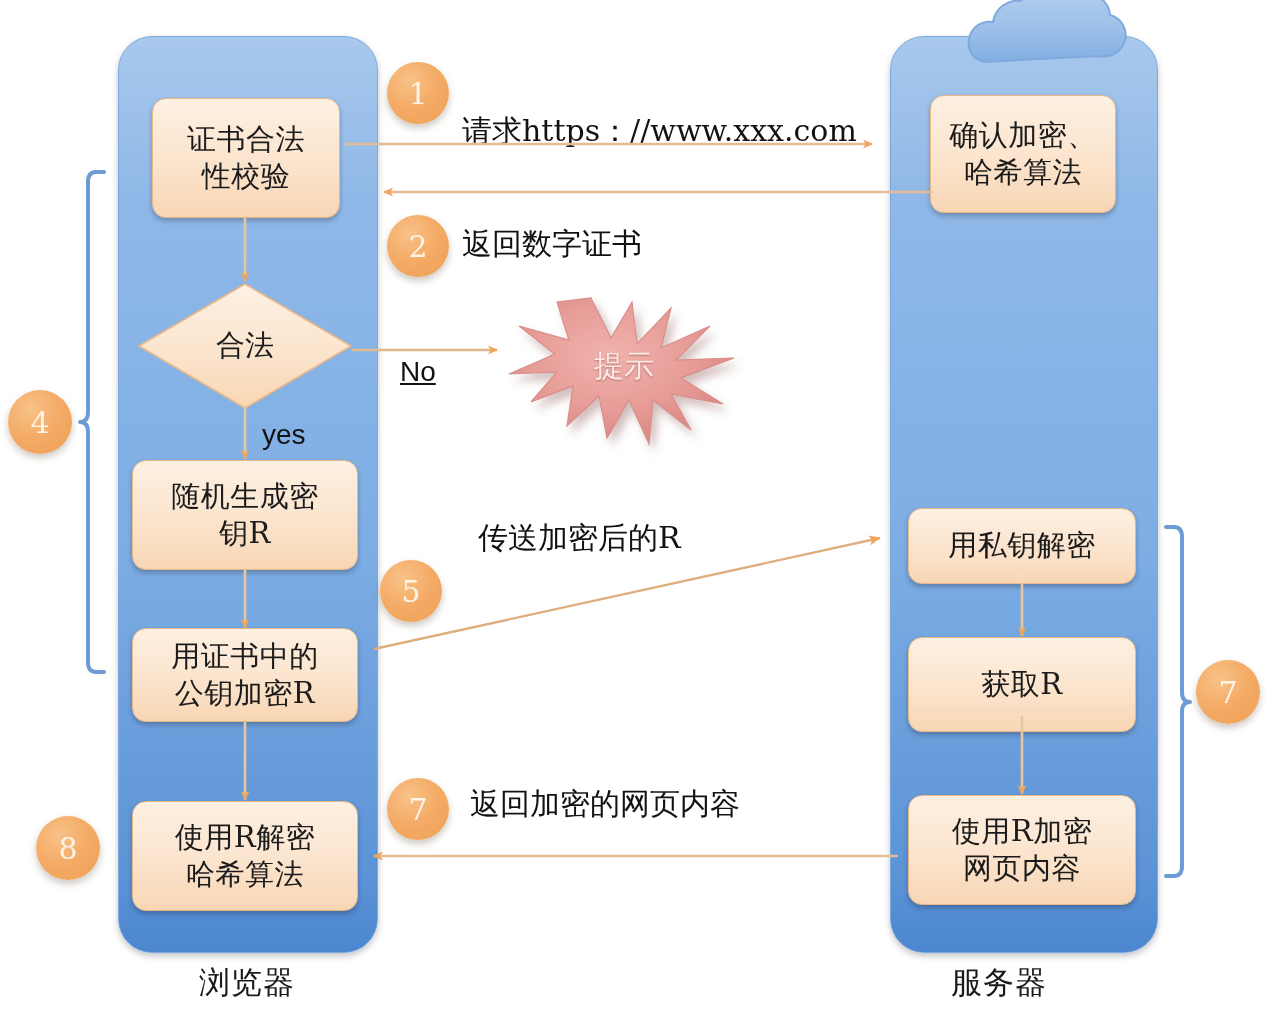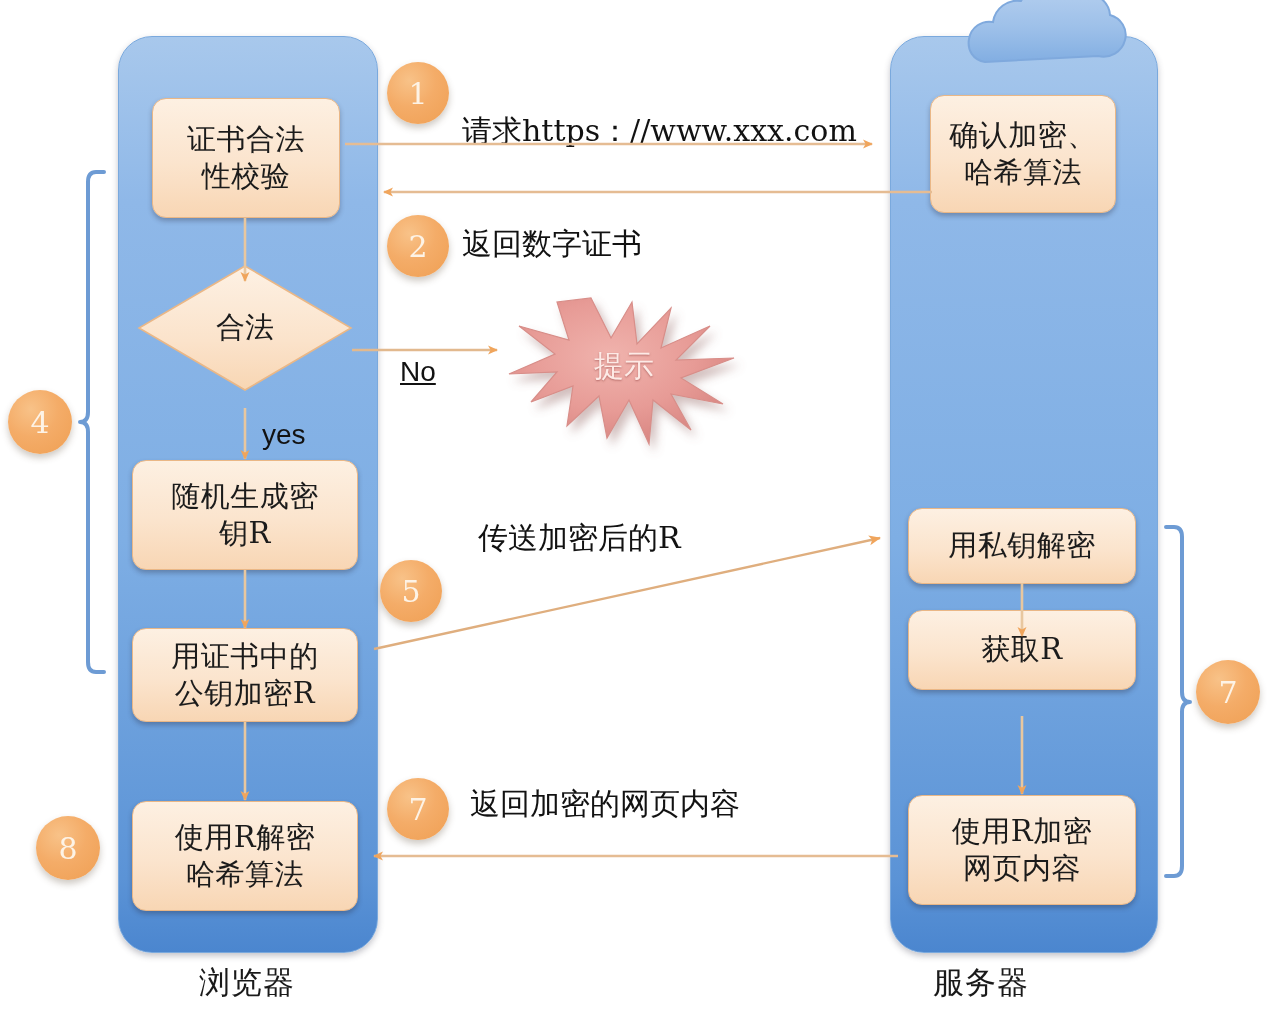--- a/index.html
+++ b/index.html
@@ -152,21 +152,21 @@
                c11,3 18,14 15,25
                c-3,12 -15,19 -27,16
                Z" fill="url(#cloudGrad)" stroke="#7fa9dd" stroke-width="2"></path>
     </g>
   </svg>
 
   <div class="lane" style="left:118px; top:36px; width:258px; height:915px;"></div>
   <div class="lane" style="left:890px; top:36px; width:266px; height:915px;"></div>
 
   <div class="lane-label" style="left:118px; top:962px; width:258px;">浏览器</div>
-  <div class="lane-label" style="left:848px; top:962px; width:266px;">服务器</div>
+  <div class="lane-label" style="left:866px; top:962px; width:266px;">服务器</div>
 
   <svg class="overlay arrow-layer" viewBox="0 0 1280 1013">
     <defs>
       <marker id="ahead" markerWidth="11" markerHeight="11" refX="9" refY="5.5" orient="auto" markerUnits="userSpaceOnUse">
         <path d="M0,1 L10,5.5 L0,10 L2.6,5.5 Z" fill="#f0a55c"></path>
       </marker>
       <marker id="aheadSm" markerWidth="13" markerHeight="13" refX="11" refY="6.5" orient="auto" markerUnits="userSpaceOnUse">
         <path d="M0,1.5 L12,6.5 L0,11.5 L3,6.5 Z" fill="#f0a55c"></path>
       </marker>
     </defs>
@@ -193,21 +193,21 @@
   <svg class="overlay brace-layer" viewBox="0 0 1280 1013">
 
     <path d="M104,172 L96,172 Q88,172 88,182 L88,412 Q88,422 80,422 Q88,422 88,432 L88,662 Q88,672 96,672 L104,672" fill="none" stroke="#6d9bd4" stroke-width="4" stroke-linecap="round" stroke-linejoin="round"></path>
 
     <path d="M1166,527 L1174,527 Q1182,527 1182,537 L1182,692 Q1182,702 1190,702 Q1182,702 1182,712 L1182,866 Q1182,876 1174,876 L1166,876" fill="none" stroke="#6d9bd4" stroke-width="4" stroke-linecap="round" stroke-linejoin="round"></path>
   </svg>
 
   <div class="node" style="left:152px; top:98px; width:188px; height:120px; white-space:pre-line;">证书合法
 性校验</div>
 
-  <div class="diamond-wrap" style="left:137px; top:264px; width:216px; height:128px;">
+  <div class="diamond-wrap" style="left:137px; top:282px; width:216px; height:128px;">
     <svg width="216" height="128" viewBox="0 0 216 128">
       <defs>
         <linearGradient id="diaGrad" x1="0" y1="0" x2="0" y2="1">
           <stop offset="0%" stop-color="#fdf1e4"></stop>
           <stop offset="60%" stop-color="#fbe3cb"></stop>
           <stop offset="100%" stop-color="#f8d6b3"></stop>
         </linearGradient>
       </defs>
       <polygon points="108,2 214,64 108,126 2,64" fill="url(#diaGrad)" stroke="#eab786" stroke-width="1.6"></polygon>
     </svg>
@@ -221,21 +221,21 @@
 公钥加密R</div>
 
   <div class="node" style="left:132px; top:801px; width:226px; height:110px; white-space:pre-line;">使用R解密
 哈希算法</div>
 
   <div class="node" style="left:930px; top:95px; width:186px; height:118px; white-space:pre-line;">确认加密、
 哈希算法</div>
 
   <div class="node" style="left:908px; top:508px; width:228px; height:76px; white-space:pre-line;">用私钥解密</div>
 
-  <div class="node" style="left:908px; top:610px; width:228px; height:80px; white-space:pre-line;">获取R</div>
+  <div class="node" style="left:908px; top:637px; width:228px; height:95px; white-space:pre-line;">获取R</div>
 
   <div class="node" style="left:908px; top:795px; width:228px; height:110px; white-space:pre-line;">使用R加密
 网页内容</div>
 
   <div class="burst-wrap" style="left:495px; top:286px; width:250px; height:160px;">
     <svg width="250" height="160" viewBox="0 0 250 160">
       <defs>
         <radialGradient id="burstGrad" cx="45%" cy="40%" r="68%">
           <stop offset="0%" stop-color="#f0b3ad"></stop>
           <stop offset="55%" stop-color="#e79b96"></stop>

